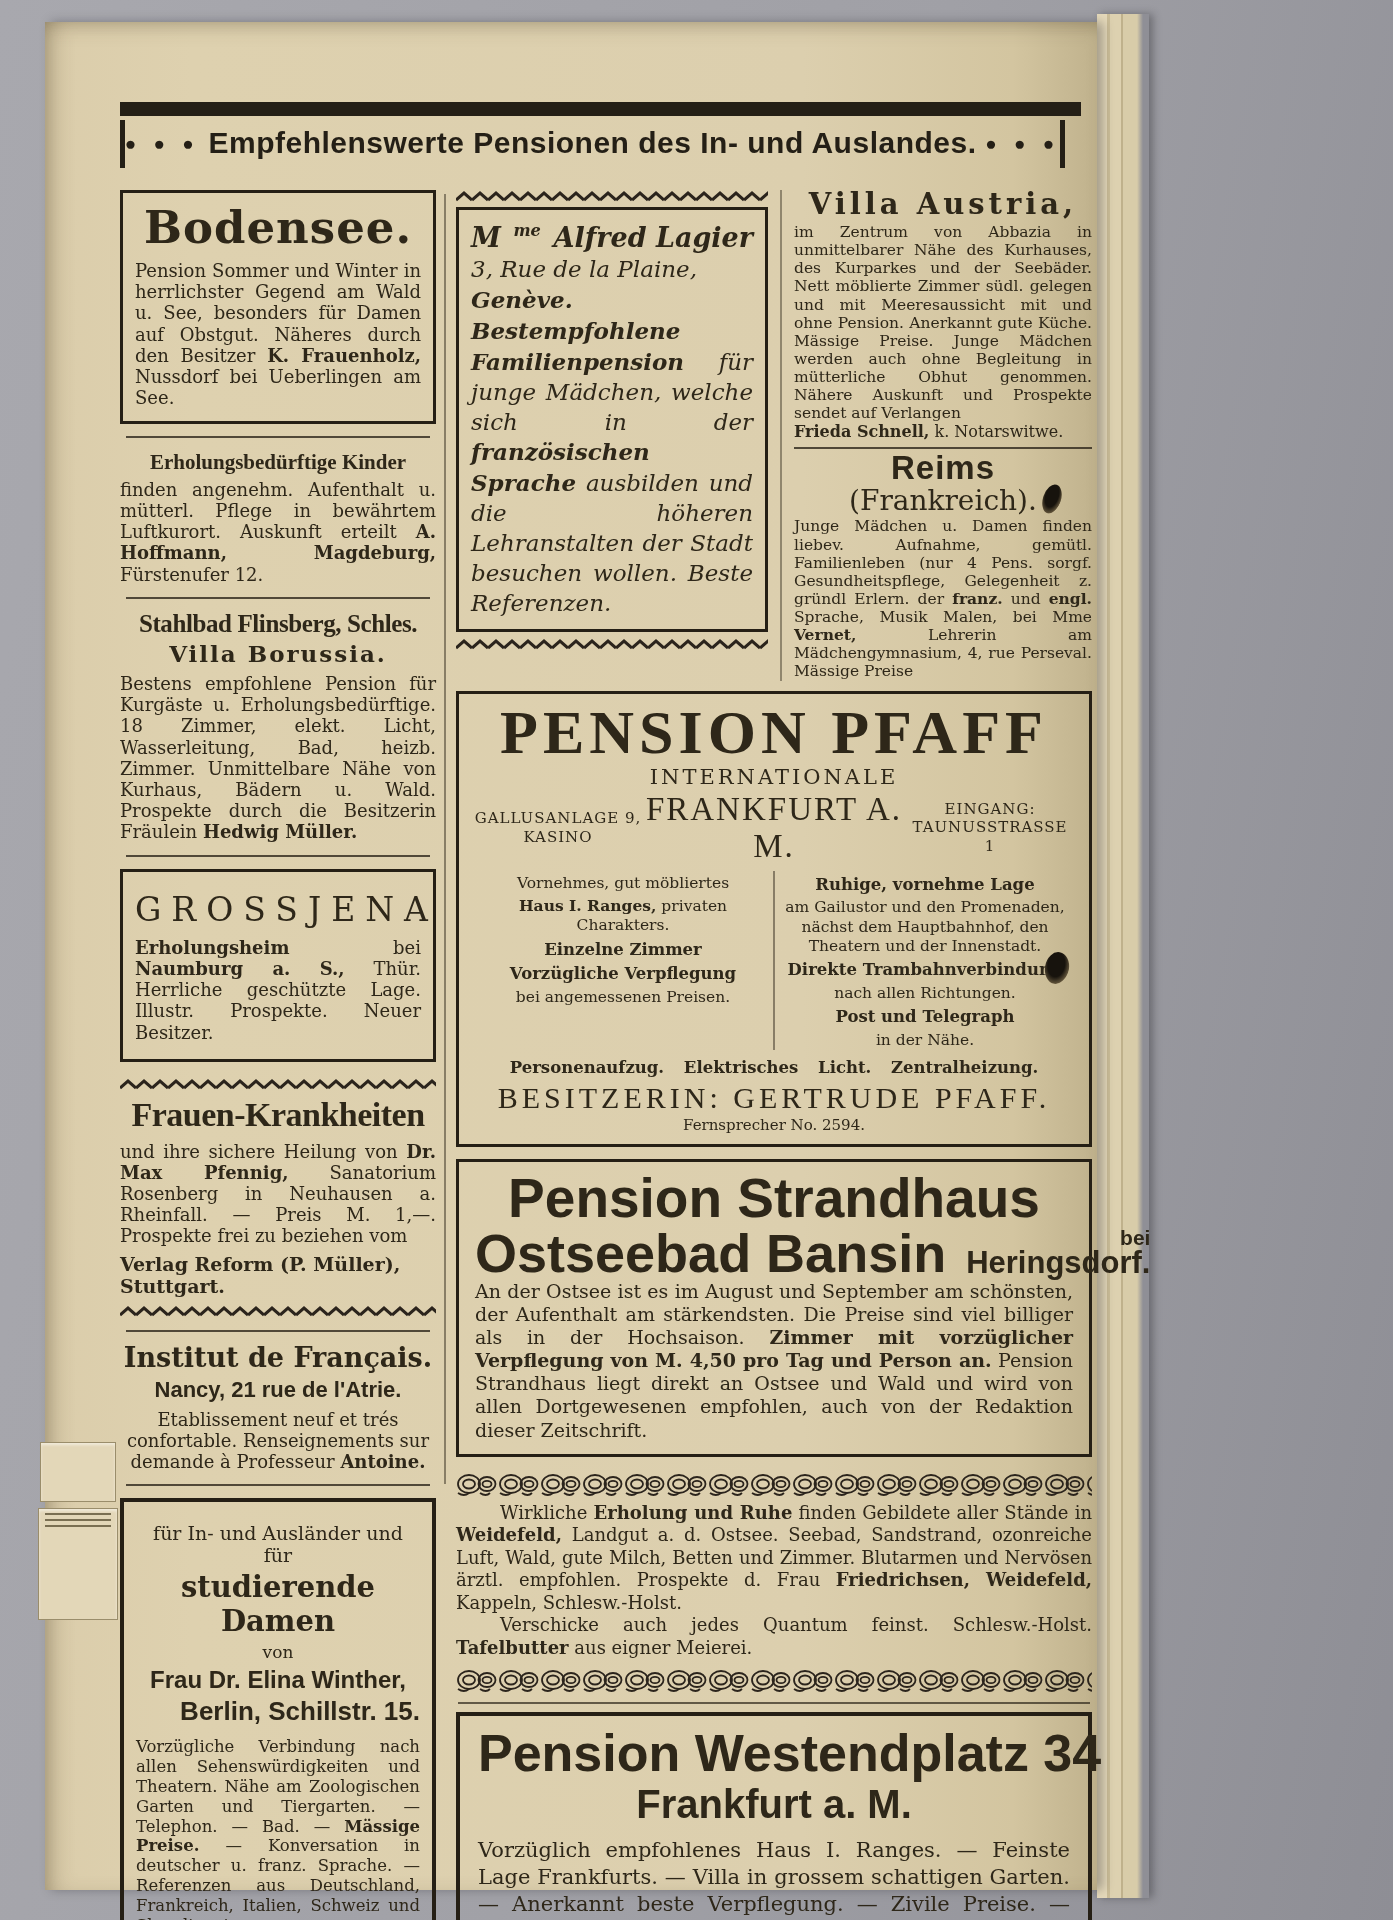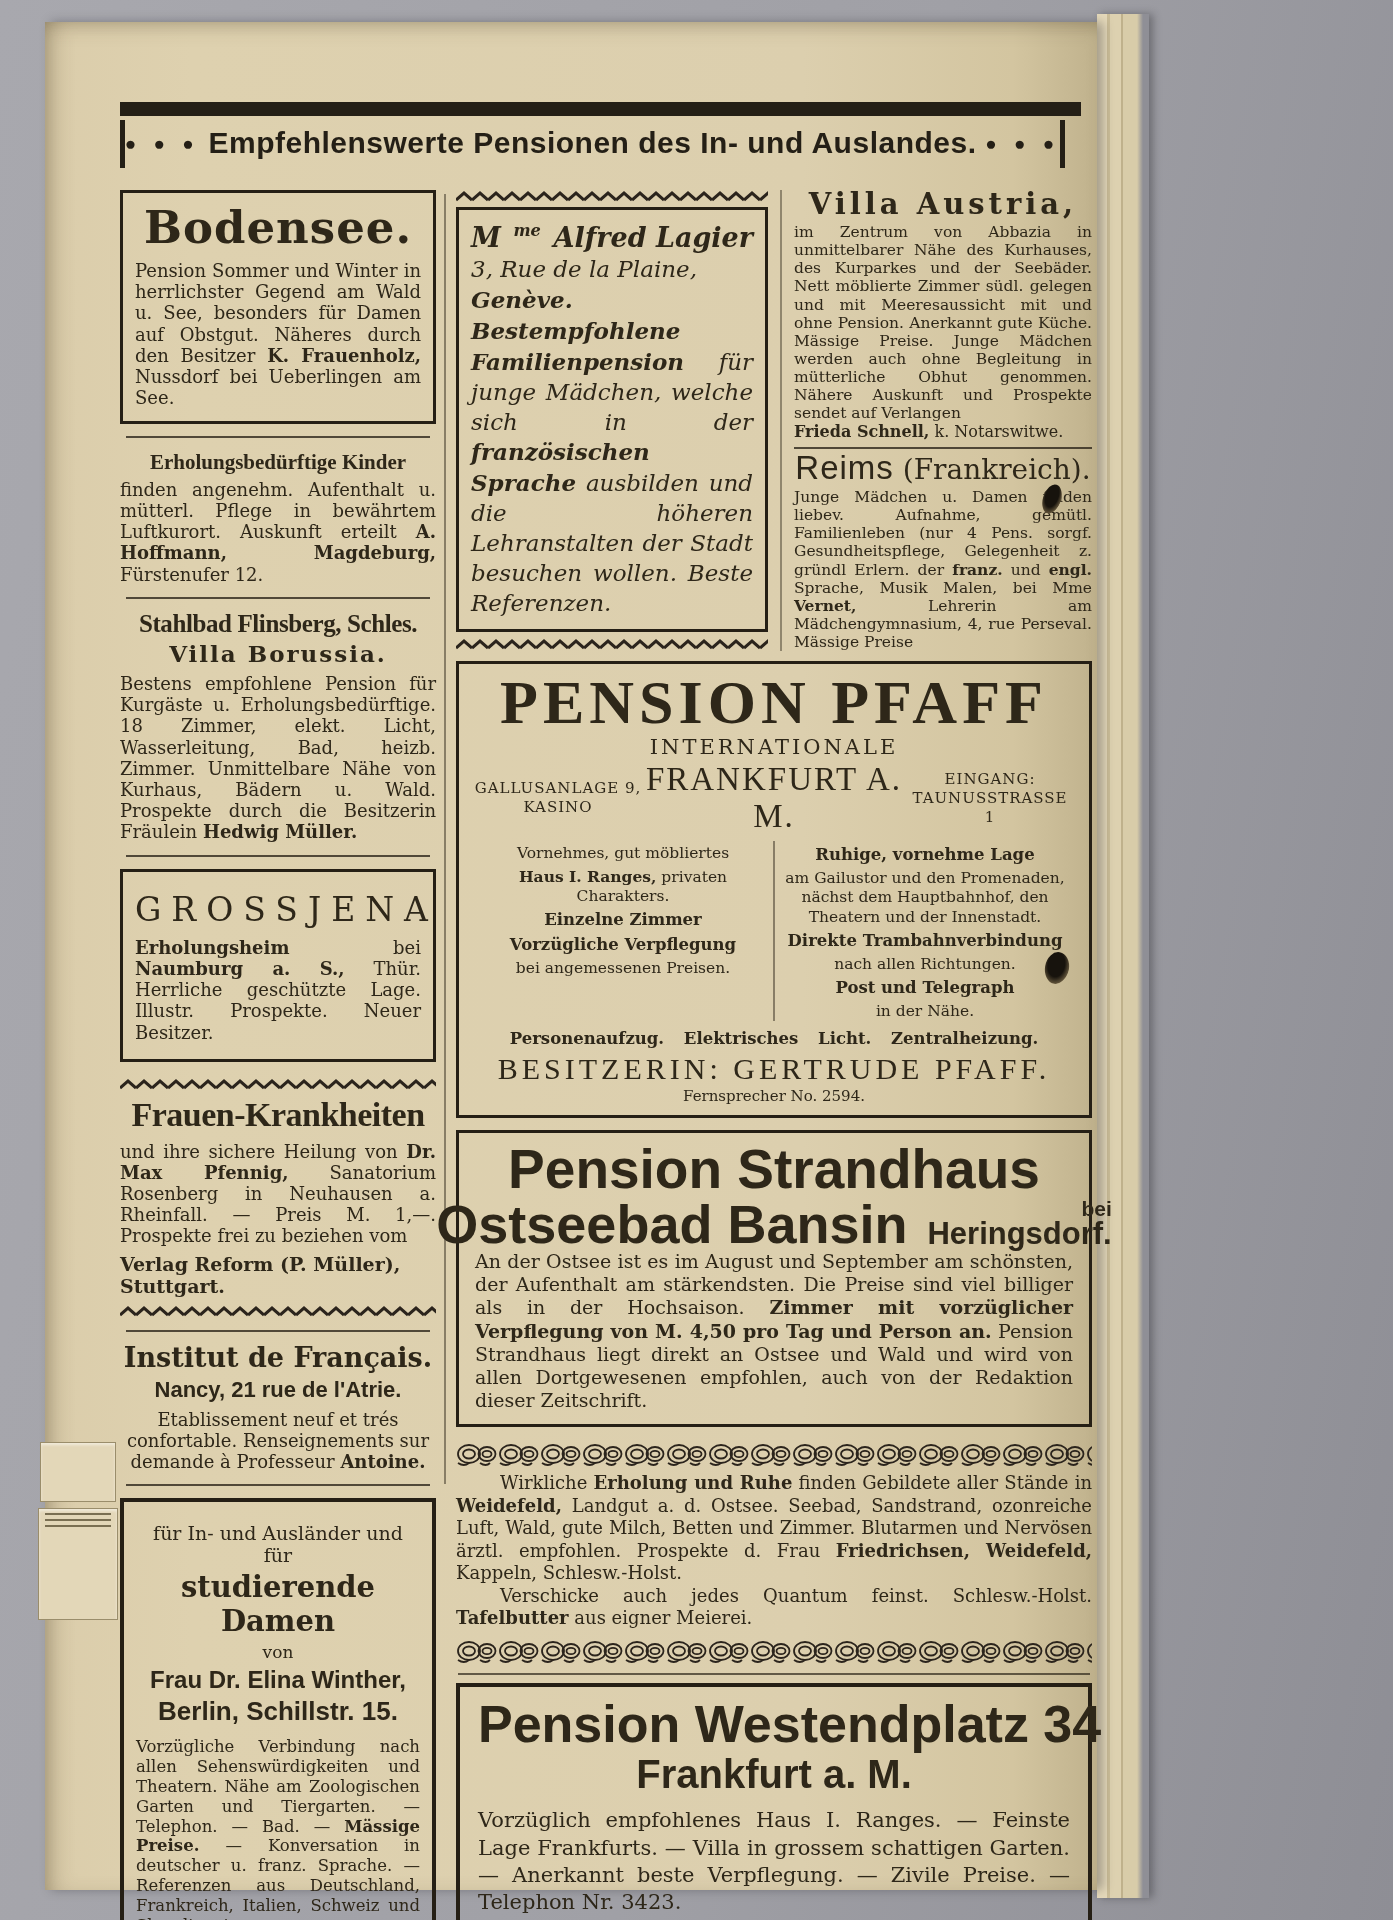--- a/index.html
+++ b/index.html
@@ -53,54 +53,54 @@
   .frauen-title{font-family:"Liberation Serif",serif;font-weight:bold;font-size:34px;text-align:center;line-height:1.05;margin:6px 0 8px 0;letter-spacing:-0.5px;}
   .frauen-pub{font-size:19px;margin-top:6px;}
   .inst-title{font-family:"DejaVu Serif",serif;font-weight:bold;font-size:27px;text-align:center;line-height:1;margin-bottom:6px;}
   .inst-sub{font-family:"Liberation Sans",sans-serif;font-weight:bold;font-size:22px;text-align:center;margin-bottom:6px;}
   .ad-familien{padding:12px 12px 14px 12px;border-width:4px;}
   .fam-title{font-family:"DejaVu Serif",serif;font-weight:bold;font-size:31px;text-align:center;line-height:1;}
   .fam-l1{font-size:19px;text-align:center;margin-top:8px;}
   .fam-l2{font-family:"DejaVu Serif",serif;font-weight:bold;font-size:29px;text-align:center;margin-top:4px;}
   .fam-l3{font-size:17px;text-align:center;margin-top:4px;}
   .fam-l4{font-weight:bold;font-size:24px;text-align:center;margin-top:4px;font-family:"Liberation Sans",sans-serif;}
-  .fam-l5{font-weight:bold;font-size:26px;text-align:center;margin-top:2px;font-family:"Liberation Sans",sans-serif;}
+  .fam-l5{font-weight:bold;font-size:26px;text-align:right;margin-top:2px;font-family:"Liberation Sans",sans-serif;}
   .fam-body{font-size:16.5px;line-height:1.2;margin-top:10px;}
   
   .row1{display:flex;align-items:flex-start;}
   .lagier-wrap{width:312px;flex:none;}
   .ad-lagier{padding:10px 12px;font-size:23px;line-height:1.3;}
   .lagier-name{font-size:27px;display:flex;justify-content:space-between;}
   .rightstack{flex:1;min-width:0;border-left:2px solid rgba(52,44,30,.45);padding-left:12px;margin-left:12px;}
   .va-title{font-weight:bold;font-size:29px;letter-spacing:4px;text-align:center;font-family:"DejaVu Serif",serif;line-height:1;margin-bottom:4px;}
   .small-just{font-size:15.5px;line-height:1.17;text-align:justify;}
   .va-sig{font-size:16px;}
   .ad-reims{border-top:2px solid rgba(45,38,26,.8);margin-top:6px;padding-top:2px;}
   .reims-title{text-align:center;line-height:1.05;margin-bottom:2px;}
-  .reims-title .rb{font-family:"Liberation Sans",sans-serif;font-weight:normal;font-size:33px;letter-spacing:1px;}
+  .reims-title .rb{font-family:"Liberation Sans",sans-serif;font-weight:bold;font-size:33px;letter-spacing:1px;}
   .reims-title .rr{font-size:28px;}
   
   .ad-pfaff{margin-top:10px;padding:6px 14px 10px 14px;}
   .pfaff-title{font-family:"Liberation Serif",serif;font-weight:bold;font-size:62px;letter-spacing:5px;text-align:center;line-height:1.05;white-space:nowrap;}
   .pfaff-sub{font-size:21px;letter-spacing:3px;text-align:center;margin-top:0px;}
   .pfaff-addr{display:flex;align-items:center;margin-top:2px;}
   .pfaff-addr .a{width:170px;flex:none;font-size:15px;text-align:center;line-height:1.25;letter-spacing:1px;}
   .pfaff-city{flex:1;text-align:center;font-size:33px;letter-spacing:2px;font-family:"Liberation Serif",serif;}
   .pfaff-cols{display:flex;margin-top:6px;}
   .pfaff-col{flex:1;min-width:0;text-align:center;font-size:15.5px;line-height:1.25;padding:0 8px;}
   .pfaff-col.right{border-left:2px solid rgba(52,44,30,.5);}
   .pfl{margin-top:3px;}
   .pfb{font-weight:bold;font-size:16.5px;margin-top:4px;}
   .pfaff-feat{font-weight:bold;font-size:16.5px;text-align:center;margin-top:8px;word-spacing:14px;}
   .pfaff-owner{font-family:"Liberation Serif",serif;font-size:30px;letter-spacing:4px;text-align:center;margin-top:4px;white-space:nowrap;}
   .pfaff-phone{font-size:15px;text-align:center;margin-top:1px;}
   
   .ad-strand{margin-top:12px;padding:8px 16px 12px 16px;}
   .strand-t1{font-family:"Liberation Sans",sans-serif;font-weight:bold;font-size:55px;text-align:center;line-height:1.05;white-space:nowrap;}
-  .strand-t2{display:flex;justify-content:center;align-items:flex-end;gap:20px;line-height:.95;}
+  .strand-t2{display:flex;justify-content:flex-start;align-items:flex-end;gap:20px;line-height:.95;}
   .strand-t2 .big{font-family:"Liberation Sans",sans-serif;font-weight:bold;font-size:54px;white-space:nowrap;}
   .strand-t2 .sm{font-family:"Liberation Sans",sans-serif;font-weight:bold;text-align:right;padding-bottom:2px;}
   .strand-t2 .sm .bei{font-size:21px;display:block;}
   .strand-t2 .sm .her{font-size:31px;display:block;}
   .strand-body{font-size:19px;line-height:1.22;margin-top:0;}
   
   .weide{margin-top:4px;font-size:18px;line-height:1.25;}
   .weide p.ind{text-indent:44px;}
   
   .ad-west{margin-top:6px;padding:10px 18px 14px 18px;border-width:4px;}

